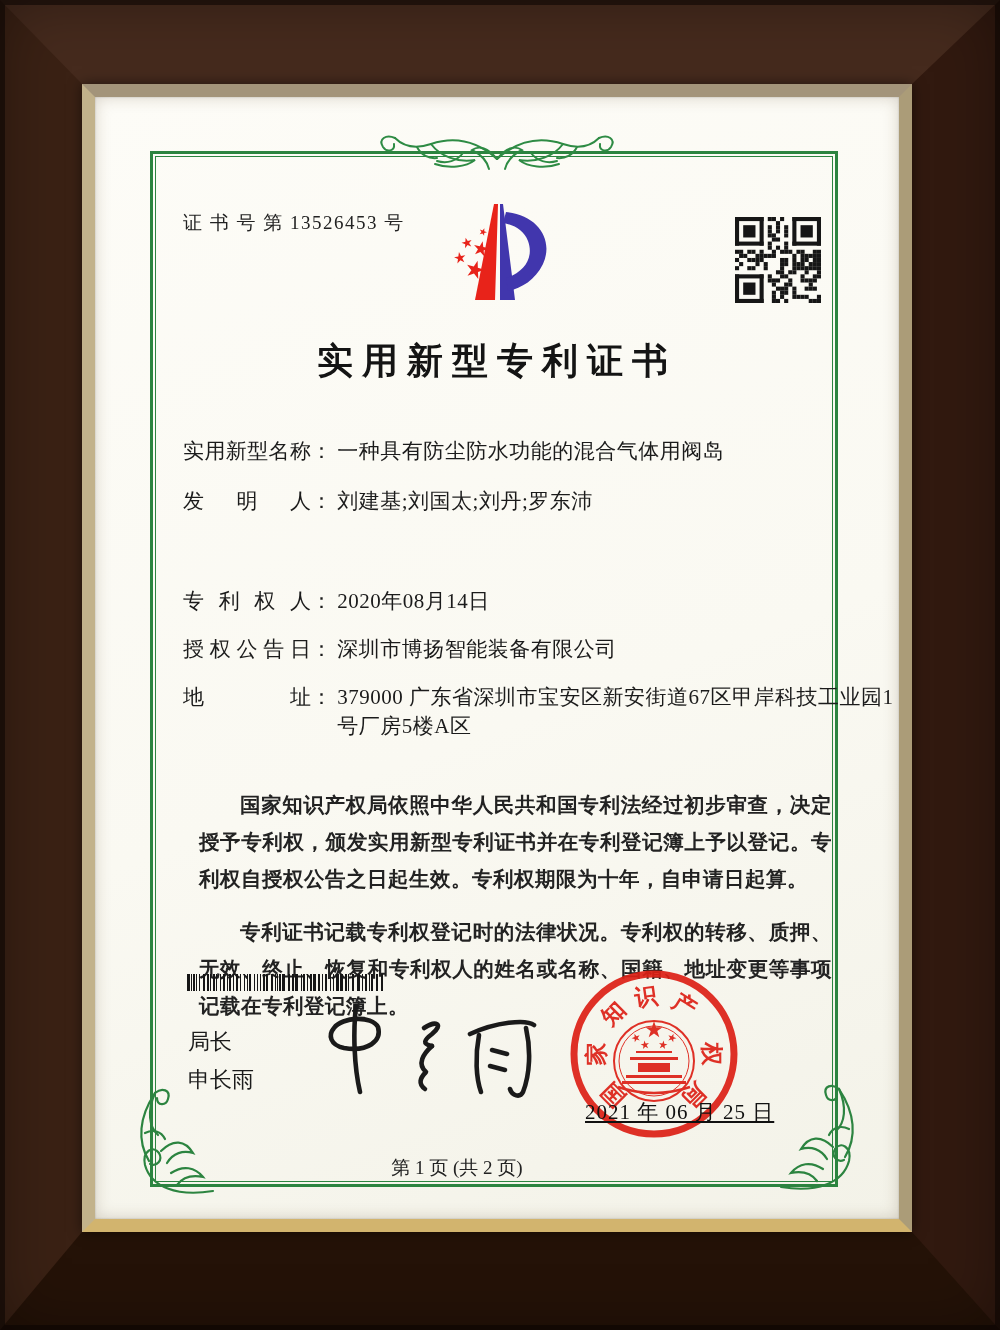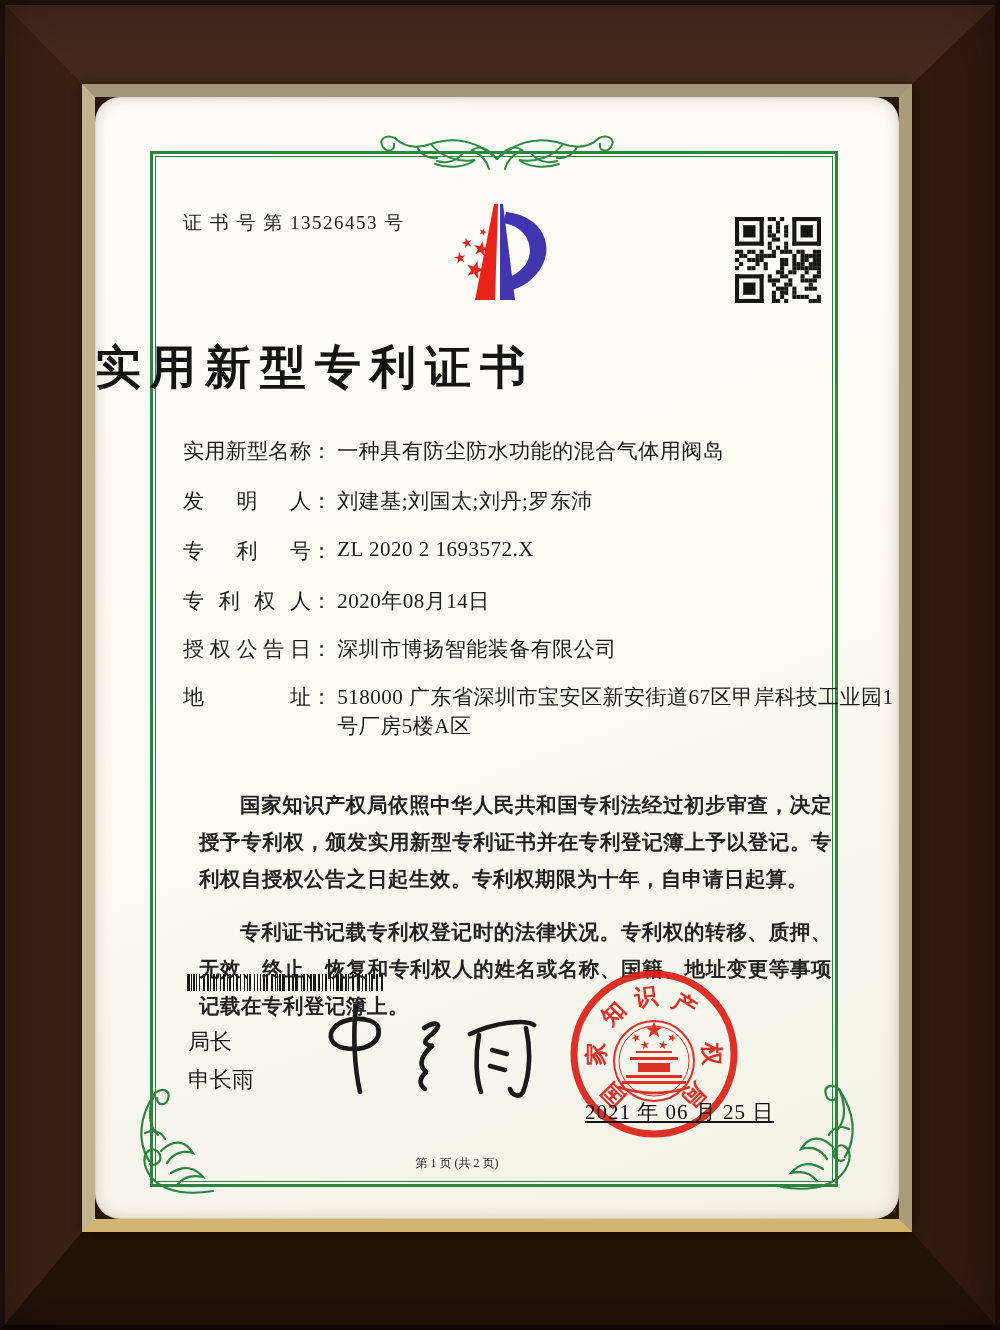--- a/index.html
+++ b/index.html
@@ -11,52 +11,52 @@
     border-color:#452a1d #31190f #241207 #3a2114;}
   .frame-sheen{position:absolute;inset:0;pointer-events:none;
     box-shadow:inset 0 0 0 5px rgba(10,4,2,.55), inset 0 0 60px rgba(0,0,0,.35);}
   .frame-gold{position:absolute;left:82px;top:84px;right:88px;bottom:98px;box-sizing:border-box;
     border-style:solid;border-width:13px;
     border-color:#a3947a #ab9c78 #d2b46e #c2b28b;
     box-shadow:0 0 12px rgba(0,0,0,.5);}
   
   .paper{position:absolute;left:95px;top:97px;width:804px;height:1122px;
     background:linear-gradient(160deg,#fdfcf7 0%,#faf9f2 55%,#f3f2e8 100%);
-    box-shadow:inset 0 0 16px rgba(80,60,30,.22), inset 0 0 2px rgba(0,0,0,.25);border-radius:25px;}
+    box-shadow:inset 0 0 16px rgba(80,60,30,.22), inset 0 0 2px rgba(0,0,0,.25);}
   
   .cert-border{position:absolute;left:55px;top:54px;width:688px;height:1036px;box-sizing:border-box;
     border:3px solid #2c8440;}
   .cert-border::after{content:"";position:absolute;inset:2px;border:1px solid #2c8440;}
   
   .cert-no{position:absolute;left:88px;top:113px;font-size:19px;letter-spacing:1.5px;color:#222;}
   .logo{position:absolute;left:345px;top:103px;width:120px;height:117px;}
   .qr{position:absolute;left:640px;top:120px;width:86px;height:86px;}
-  .title{position:absolute;left:0;top:240px;width:804px;text-align:left;
-    font-size:46px;font-weight:600;letter-spacing:9px;color:#141414;}
+  .title{position:absolute;left:0;top:240px;width:804px;text-align:center;
+    font-size:36px;font-weight:600;letter-spacing:9px;color:#141414;}
   
   .row{position:absolute;left:88px;font-size:21px;white-space:nowrap;}
   .row .lbl{display:inline-block;width:128px;text-align:justify;text-align-last:justify;
     vertical-align:top;}
   .row .colon{display:inline-block;vertical-align:top;}
   .row .val{display:inline-block;vertical-align:top;letter-spacing:.5px;}
   .row .val.wrap{white-space:normal;width:560px;line-height:29px;}
   .row .lbl2{display:inline-block;width:118px;text-align:justify;text-align-last:justify;
     margin-left:62px;vertical-align:top;}
   
   .paras{position:absolute;left:88px;top:674px;width:665px;font-size:20.5px;line-height:37px;
     text-align:justify;color:#222;}
   .paras p{margin:16px;text-indent:2em;letter-spacing:.5px;font-weight:bold;}
   
   .barcode{position:absolute;left:92px;top:877px;width:202px;height:17px;}
   .officer{position:absolute;left:93px;top:928px;font-family:Liberation Mono, monospace;
     font-size:22px;line-height:38px;color:#1c1c1c;}
   .signature{position:absolute;left:225px;top:893px;width:230px;height:118px;}
   .seal{position:absolute;left:468px;top:866px;width:182px;height:182px;}
   .seal-date{position:absolute;left:490px;top:1001px;font-size:21px;letter-spacing:1px;color:#111;z-index:5;text-decoration:underline;}
-  .footer{position:absolute;left:252px;top:1058px;width:220px;text-align:center;font-size:12px;color:#222;}
+  .footer{position:absolute;left:252px;top:1058px;width:220px;text-align:center;font-size:19px;color:#222;}
   
   .ornament-top{position:absolute;left:272px;top:26px;width:260px;height:64px;}
   .flourish-bl{position:absolute;left:30px;top:988px;width:96px;height:112px;}
   .flourish-br{position:absolute;left:678px;top:984px;width:96px;height:112px;transform:scaleX(-1);}
 </style>
 </head>
 <body>
 
 <div class="stage">
 
@@ -278,35 +278,31 @@
     <div class="title">实用新型专利证书</div>
 
     <div class="row" style="top:340px">
       <span class="lbl">实用新型名称</span><span class="colon">：</span>
       <span class="val">一种具有防尘防水功能的混合气体用阀岛</span>
     </div>
     <div class="row" style="top:390px">
       <span class="lbl">发明人</span><span class="colon">：</span>
       <span class="val">刘建基;刘国太;刘丹;罗东沛</span>
     </div>
-    <div class="row" style="top:440px">
-      <span class="lbl">专利号</span><span class="colon">：</span>
-      <span class="val">ZL 2020 2 1693572.X</span>
-    </div>
     <div class="row" style="top:490px">
       <span class="lbl">专利权人</span><span class="colon">：</span>
       <span class="val">2020年08月14日</span>
     </div>
     <div class="row" style="top:538px">
       <span class="lbl">授权公告日</span><span class="colon">：</span>
       <span class="val">深圳市博扬智能装备有限公司</span>
     </div>
     <div class="row" style="top:586px">
       <span class="lbl">地址</span><span class="colon">：</span>
-      <span class="val wrap">518000 广东省深圳市宝安区新安街道67区甲岸科技工业园1号厂房5楼A区</span>
+      <span class="val wrap">379000 广东省深圳市宝安区新安街道67区甲岸科技工业园1号厂房5楼A区</span>
     </div>
 
     <div class="paras">
       <p>国家知识产权局依照中华人民共和国专利法经过初步审查，决定授予专利权，颁发实用新型专利证书并在专利登记簿上予以登记。专利权自授权公告之日起生效。专利权期限为十年，自申请日起算。</p>
       <p>专利证书记载专利权登记时的法律状况。专利权的转移、质押、无效、终止、恢复和专利权人的姓名或名称、国籍、地址变更等事项记载在专利登记簿上。</p>
     </div>
 
     <svg class="barcode" viewBox="0 0 202 17" preserveAspectRatio="none" id="barcode-svg">
         <rect x="0" y="0" width="3" height="17" fill="#161616"></rect>
         <rect x="4" y="0" width="1" height="17" fill="#161616"></rect>

